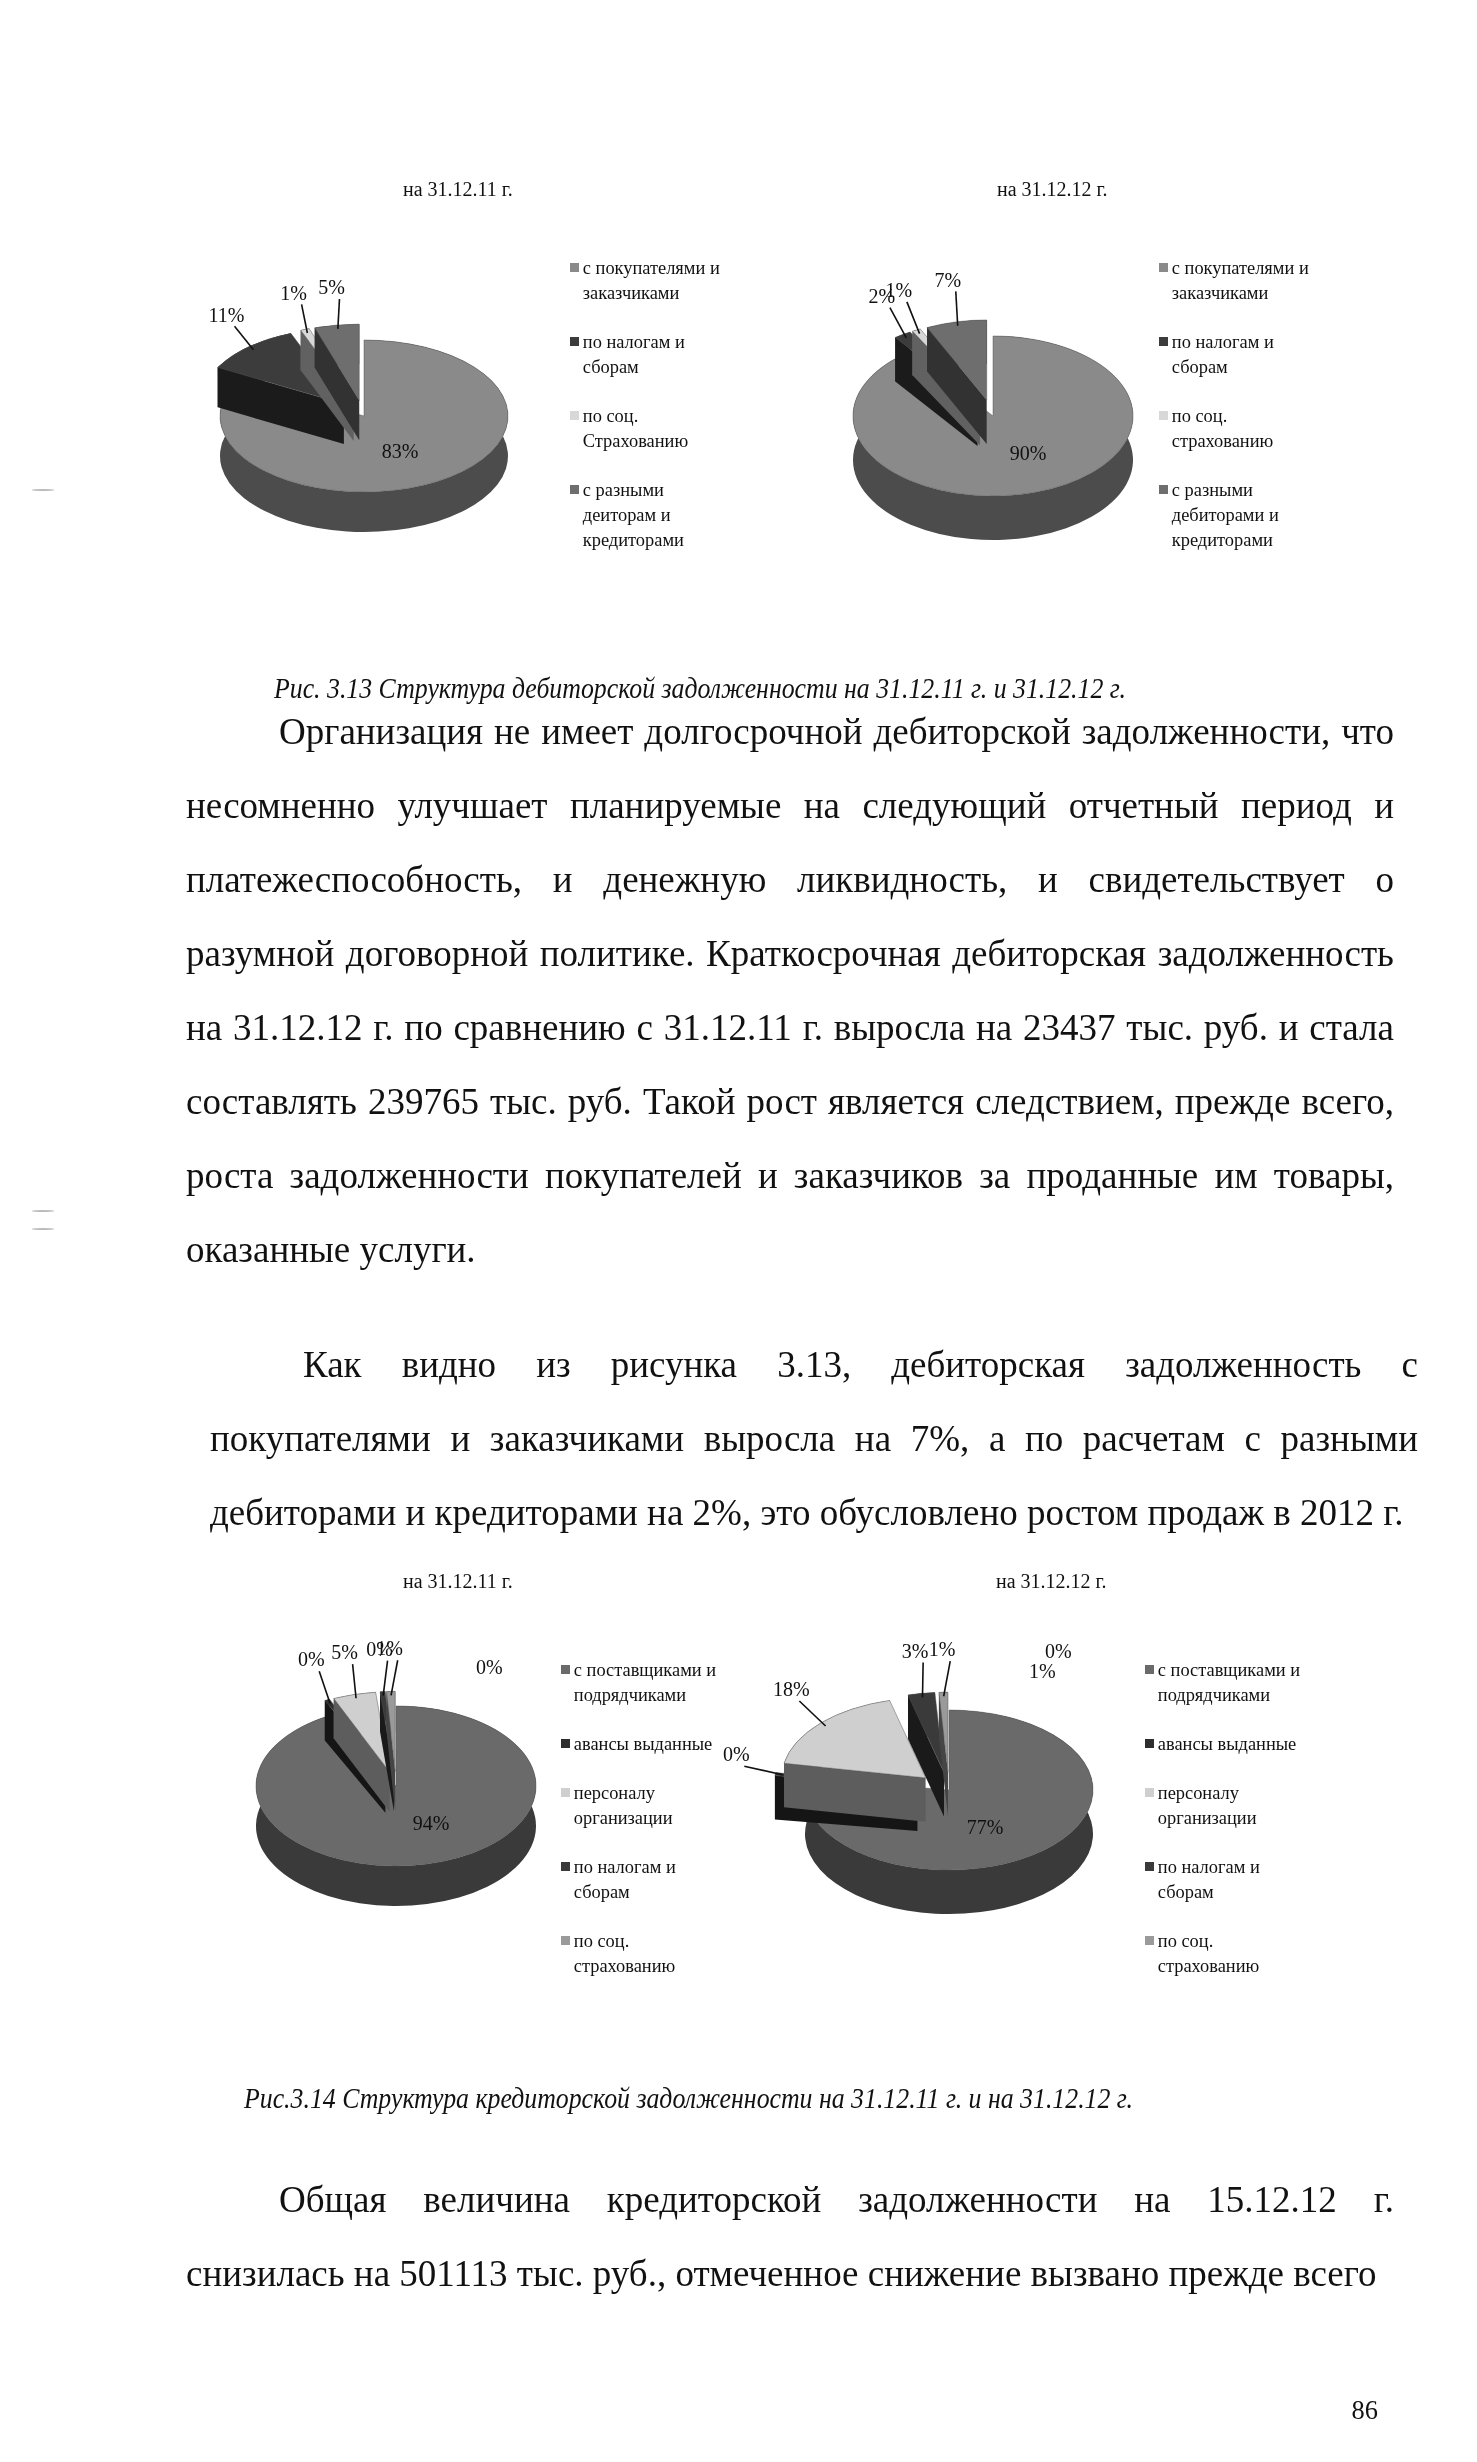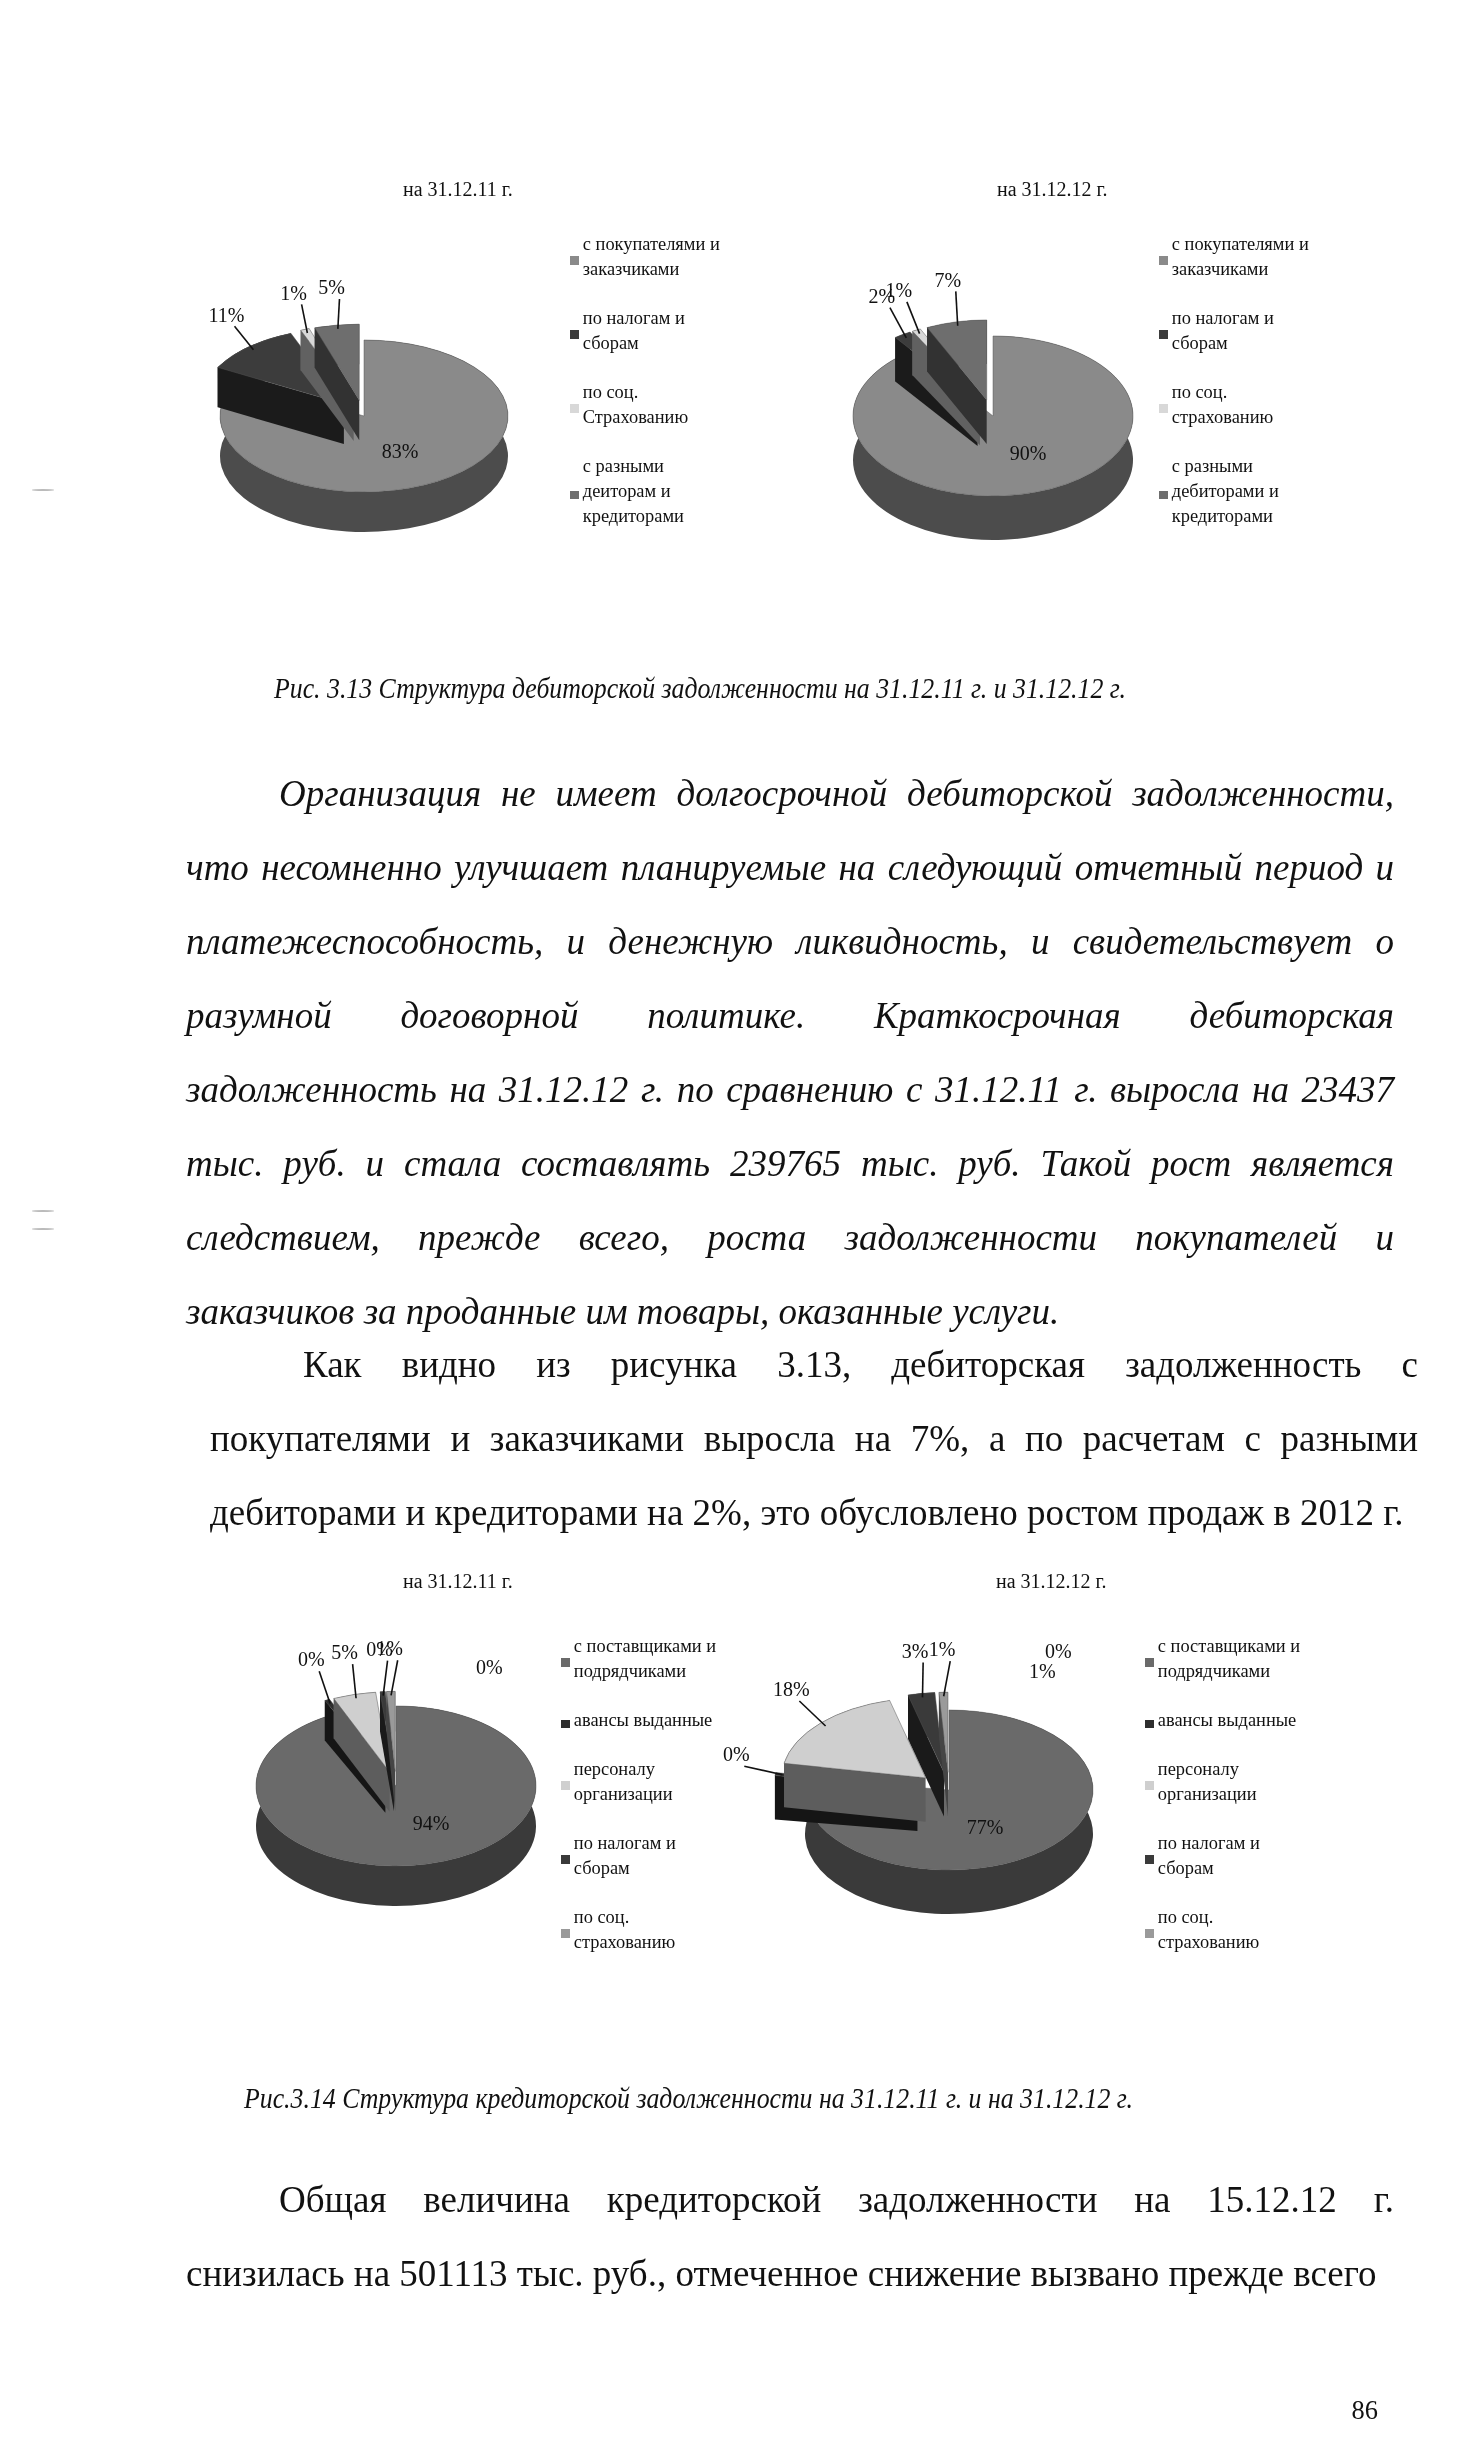--- a/index.html
+++ b/index.html
@@ -2,21 +2,21 @@
 <html style="font-size:13px"><head>
 <meta charset="utf-8">
 <style>
   html, body { margin: 0; padding: 0; background: #ffffff; }
   body { width: 1477px; height: 2462px; position: relative; overflow: hidden;
          font-family: "Liberation Serif", "DejaVu Serif", serif; color: #111; }
   .chart-block { position: absolute; }
   .chart-title { position: absolute; font-size: 20px; white-space: nowrap; }
   .pie-svg { position: absolute; overflow: visible; }
   .legend { position: absolute; font-size: 18.4px; line-height: 25px; }
-  .legend-item { display: flex; align-items: center; margin-bottom: 24px; }
+  .legend-item { display: flex; align-items: flex-start; margin-bottom: 24px; margin-top: 24px; }
   .legend-swatch { width: 8.8px; height: 8.8px; margin-top: 7.2px; margin-right: 4px; flex: 0 0 auto; }
   .legend-label { white-space: pre-line; }
   .caption { position: absolute; font-style: italic; font-size: 30px; white-space: nowrap;
              transform: scaleX(0.86); transform-origin: left top; }
   .para { position: absolute; left: 186px; width: 1208px; font-size: 37px; line-height: 74px;
           text-align: justify; text-align-last: left; }
   .para .indent { display: inline-block; width: 93px; }
   .page-number { position: absolute; right: 99px; top: 2395px; font-size: 26.4px; }
   .scan-mark { position: absolute; left: 32px; height: 1.6px; width: 22.4px; background: #bbb; border-radius: 50%; }
   .pie-label { font-family: "Liberation Serif", serif; font-size: 25px; fill: #111; }
@@ -121,21 +121,21 @@
         <span class="legend-swatch" style="background: rgb(110, 110, 110);"></span>
         <span class="legend-label">с разными
 дебиторами и
 кредиторами</span>
       </div>
     </div>
 
   <div class="caption" style="left:274px;top:671px;">Рис. 3.13 Структура дебиторской задолженности на 31.12.11 г. и 31.12.12 г.</div>
 </div>
 
-<div class="para" style="top:757px;font-style:italic;">
+<div class="para" style="top:695px;">
   <span class="indent"></span><span>Организация не имеет долгосрочной дебиторской задолженности, что несомненно улучшает планируемые на следующий отчетный период и платежеспособность, и денежную ликвидность, и свидетельствует о разумной договорной политике. Краткосрочная дебиторская задолженность на 31.12.12 г. по сравнению с 31.12.11 г. выросла  на 23437 тыс. руб. и стала составлять 239765 тыс. руб. Такой рост является следствием, прежде всего, роста задолженности покупателей и заказчиков за проданные им товары, оказанные услуги.</span>
 </div>
 <div class="para" style="top:1328px;margin-left:24px;">
   <span class="indent"></span><span>Как видно из рисунка 3.13, дебиторская задолженность с покупателями и заказчиками выросла на 7%, а по расчетам с разными дебиторами и кредиторами на 2%, это обусловлено ростом продаж в 2012 г.</span>
 </div>
 
 <div class="chart-block" style="left:0;top:0;width:1477px;height:2163px;">
   <div class="chart-title" style="left:403px;top:1570px;">на 31.12.11 г.</div>
   <svg class="pie-svg" id="pie2" style="left:232px;top:1626px;" width="320" height="264" viewBox="0 0 400 330">
       <g>

